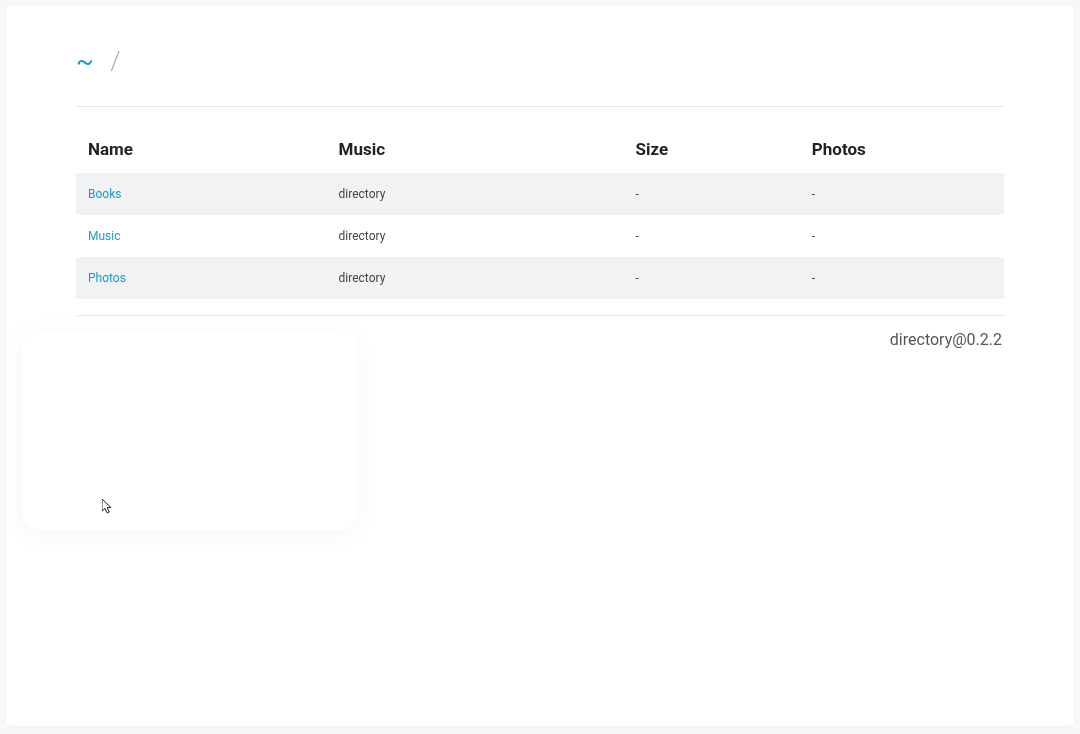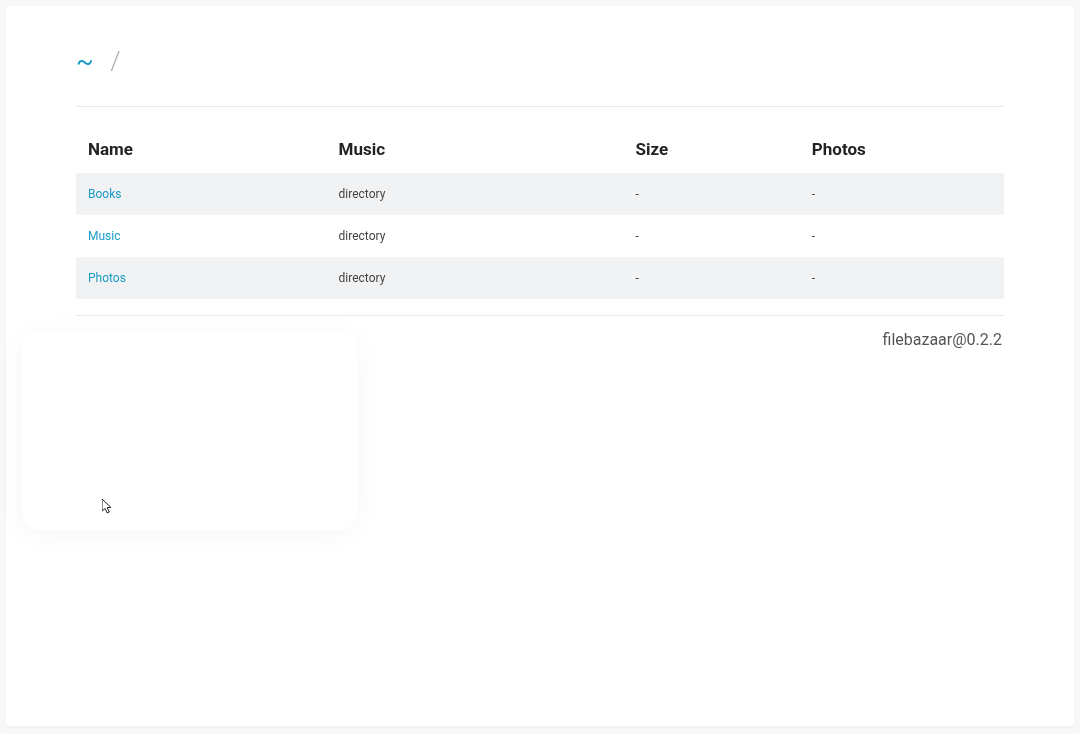--- a/index.html
+++ b/index.html
@@ -147,21 +147,21 @@
           </tr>
           <tr>
             <td class="name"><a>Photos</a></td>
             <td>directory</td>
             <td>-</td>
             <td>-</td>
           </tr>
         </tbody>
       </table>
       <hr class="bottom-divider">
-      <div class="footer">filebazaar@0.2.2</div>
+      <div class="footer">directory@0.2.2</div>
     </div>
   </div>
 </div>
 
 <div class="ghost-panel"></div>
 
 <svg class="cursor" viewBox="0 0 12 16">
   <path d="M0 0 L0 12 L3 9.5 L5.2 14 L7.3 13 L5.1 8.6 L9 8.5 Z" fill="#ffffff" stroke="#222" stroke-width="1"></path>
 </svg>
 

